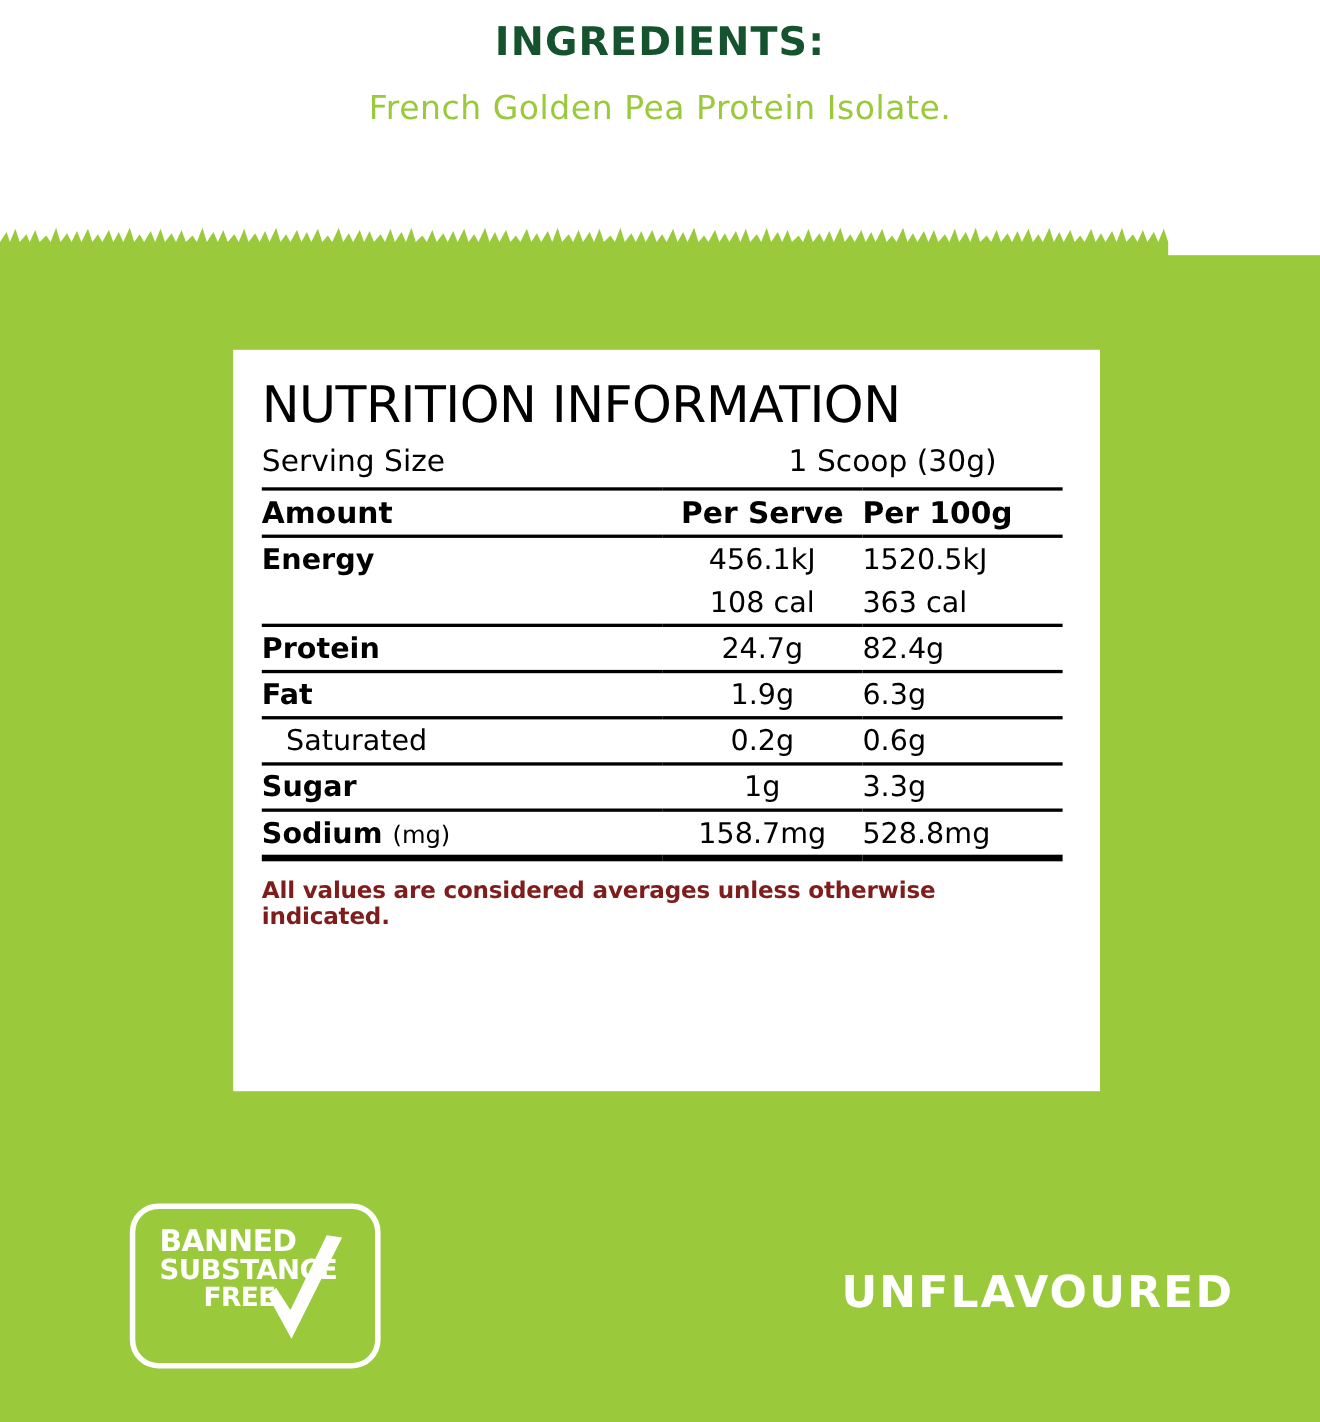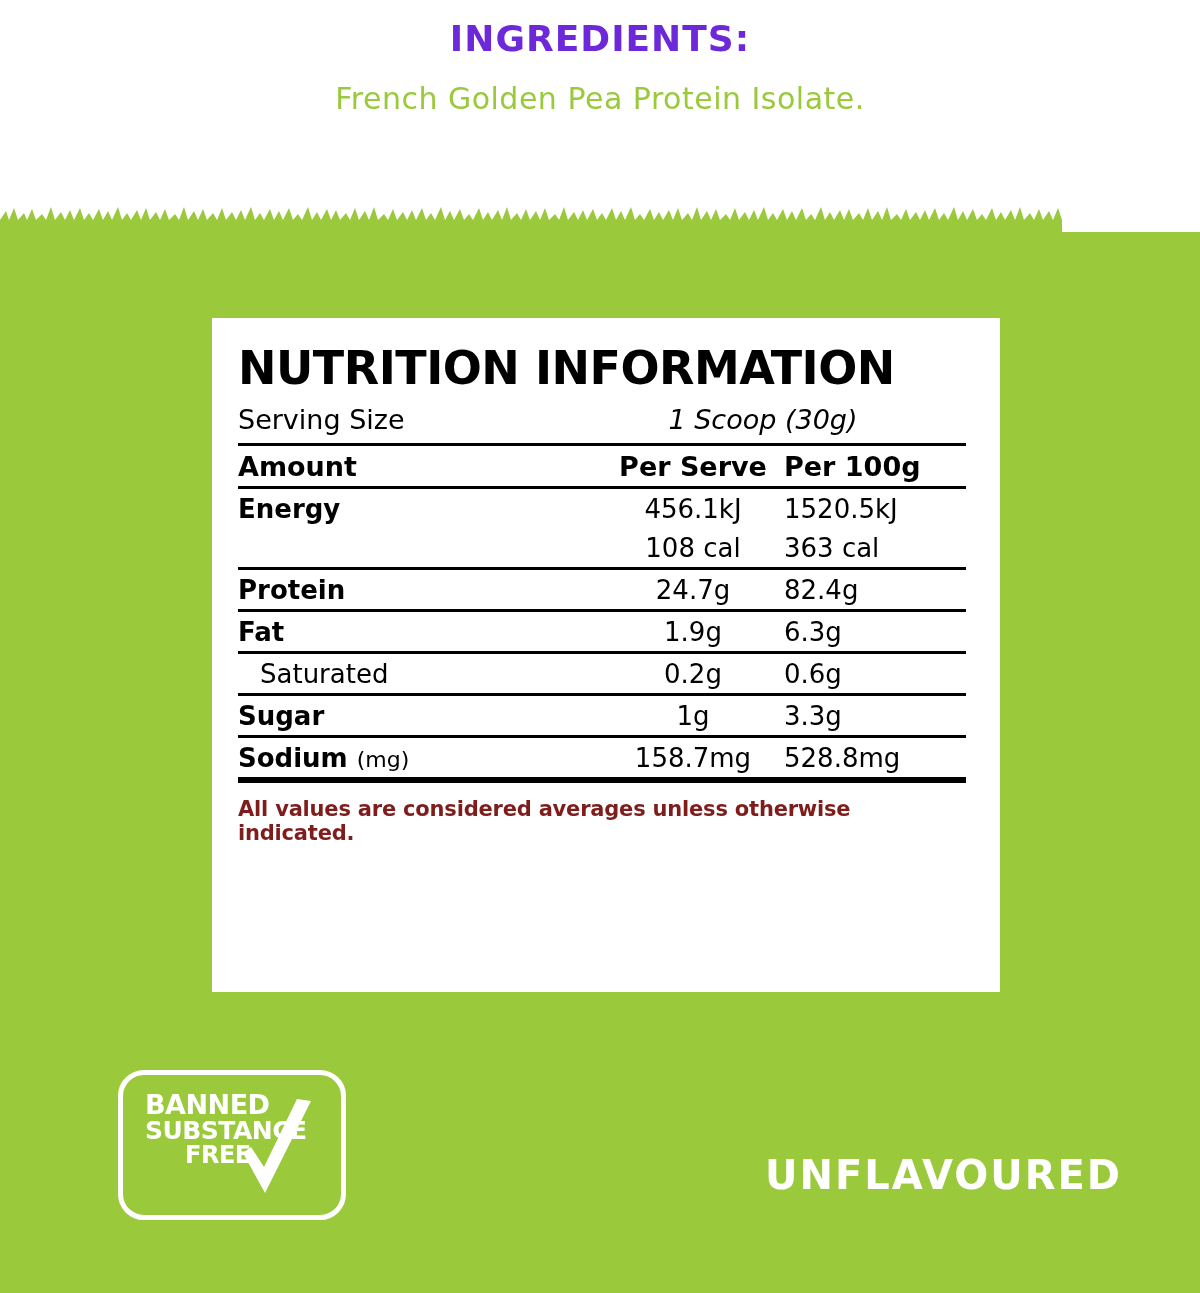--- a/index.html
+++ b/index.html
@@ -23,21 +23,21 @@
     width: 1200px;
     height: 232px;
     background: #ffffff;
     text-align: center;
   }
   .ingredients-title {
     margin-top: 18px;
     font-size: 36px;
     font-weight: bold;
     letter-spacing: 1px;
-    color: #6d28d9;
+    color: #14532d;
     font-family: "DejaVu Sans", sans-serif;
   }
   .ingredients-text {
     margin-top: 22px;
     font-size: 30px;
     color: #9ACA3C;
     font-family: "DejaVu Sans", sans-serif;
     letter-spacing: 0.5px;
     text-align: center;
   }
@@ -67,37 +67,37 @@
     top: 86px;
     left: 212px;
     width: 788px;
     height: 674px;
     background: #ffffff;
     box-sizing: border-box;
     padding: 26px 34px 0 26px;
   }
   .nutrition-title {
     font-family: "DejaVu Sans", sans-serif;
-    font-weight: bold;
+    font-weight: normal;
     font-size: 46px;
     letter-spacing: -0.5px;
     color: #000;
     line-height: 1.05;
     white-space: nowrap;
   }
   .serving-row {
     display: flex;
     align-items: baseline;
     margin-top: 12px;
     font-size: 27px;
     color: #000;
     font-family: "DejaVu Sans", sans-serif;
   }
   .serving-label { width: 382px; }
-  .serving-value { flex: 1; text-align: center; padding-right: 60px; font-style: italic;}
+  .serving-value { flex: 1; text-align: right; padding-right: 60px;}
 
   table.nutrition-table {
     margin-top: 8px;
     width: 100%;
     border-collapse: collapse;
     font-family: "DejaVu Sans", sans-serif;
     font-size: 26px;
     color: #000;
   }
   table.nutrition-table td {
@@ -125,21 +125,21 @@
     font-weight: bold;
     font-size: 21px;
     color: #7f1d1d;
     letter-spacing: -0.2px;
   }
 
   
   .badge {
     position: absolute;
     left: 118px;
-    top: 838px;
+    top: 862px;
     width: 228px;
     height: 150px;
     border: 5px solid #ffffff;
     border-radius: 26px;
     box-sizing: border-box;
   }
   .badge-text {
     position: absolute;
     left: 22px;
     top: 16px;

